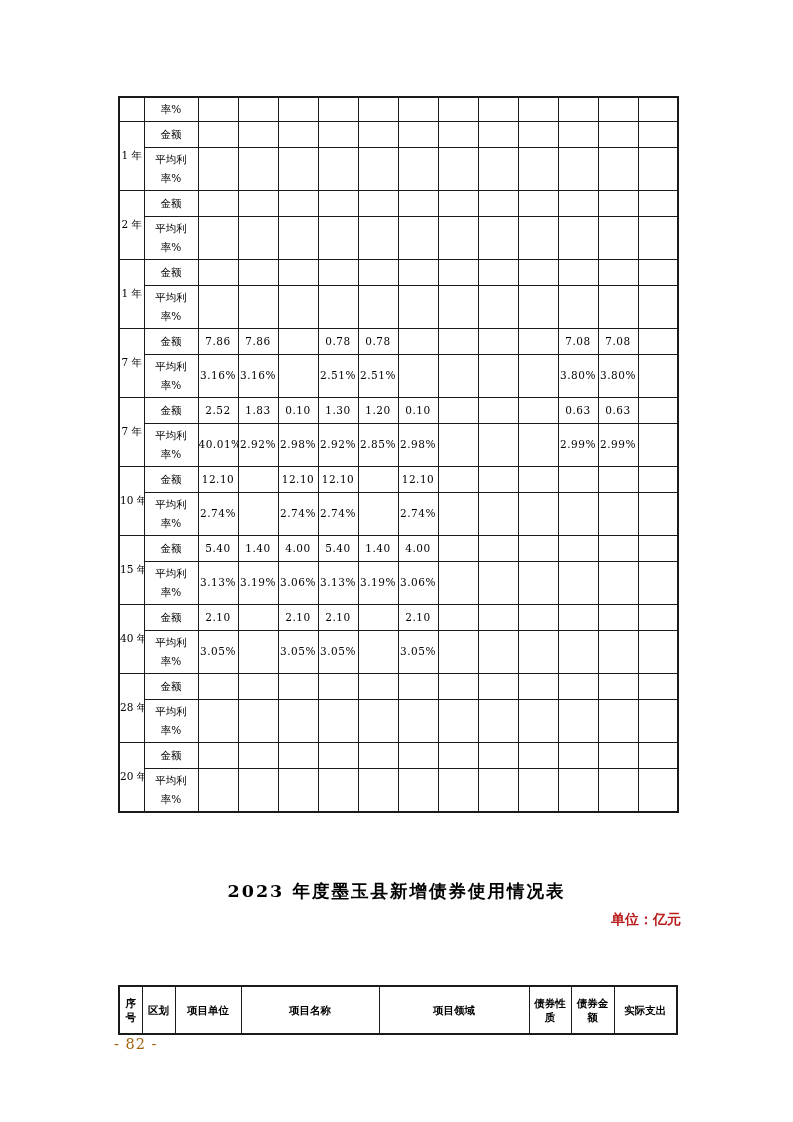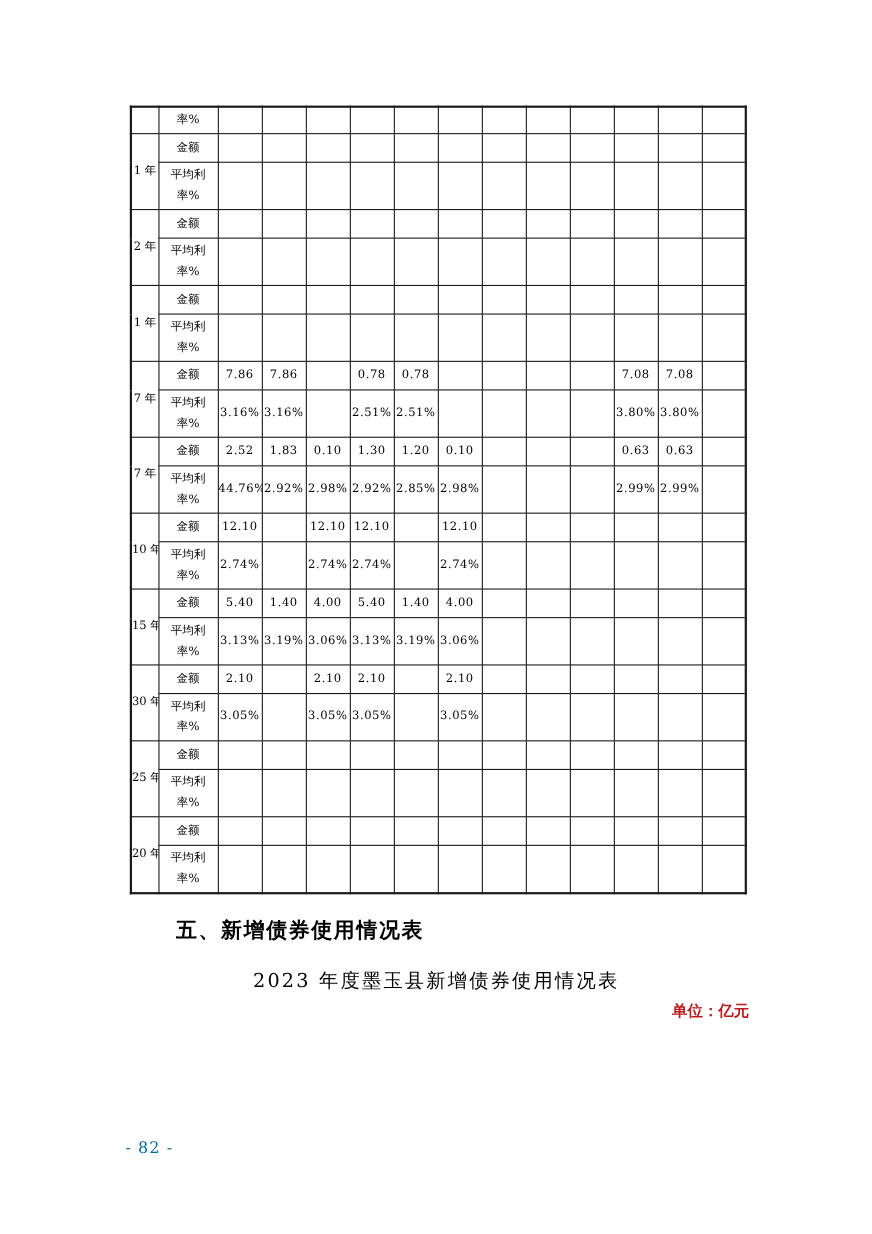--- a/index.html
+++ b/index.html
@@ -53,20 +53,21 @@
   .table-title {
     position: absolute;
     left: 0;
     top: 879px;
     width: 793px;
     text-align: center;
     font-family: "DejaVu Serif", "Liberation Serif", serif;
     font-size: 17.5px;
     letter-spacing: 2px;
     color: #000;
+    font-weight: bold;
   }
   .unit-label {
     position: absolute;
     right: 112px;
     top: 911px;
     font-family: "DejaVu Sans", "Liberation Sans", sans-serif;
     font-weight: bold;
     font-size: 14px;
     color: #b91c1c;
   }
@@ -94,21 +95,21 @@
   }
 
   
   .page-number {
     position: absolute;
     left: 114px;
     top: 1036px;
     font-family: "DejaVu Serif", "Liberation Serif", serif;
     font-size: 14.5px;
     letter-spacing: 1px;
-    color: #0369a1;
+    color: #a16207;
   }
 </style>
 </head>
 <body>
 
 <div class="page">
 
   <div class="term-table-wrap">
     <table class="term-table">
       <colgroup>
@@ -304,21 +305,21 @@
             <td class="data-cell">0.63</td>
             <td class="data-cell"></td>
           </tr>
           <tr class="row-rate">
             <td class="label-cell">
               <div class="rate-lines">
                 <div>平均利</div>
                 <div>率%</div>
               </div>
             </td>
-            <td class="data-cell">44.76%</td>
+            <td class="data-cell">40.01%</td>
             <td class="data-cell">2.92%</td>
             <td class="data-cell">2.98%</td>
             <td class="data-cell">2.92%</td>
             <td class="data-cell">2.85%</td>
             <td class="data-cell">2.98%</td>
             <td class="data-cell"></td>
             <td class="data-cell"></td>
             <td class="data-cell"></td>
             <td class="data-cell">2.99%</td>
             <td class="data-cell">2.99%</td>
@@ -390,21 +391,21 @@
             <td class="data-cell">3.19%</td>
             <td class="data-cell">3.06%</td>
             <td class="data-cell"></td>
             <td class="data-cell"></td>
             <td class="data-cell"></td>
             <td class="data-cell"></td>
             <td class="data-cell"></td>
             <td class="data-cell"></td>
           </tr>
           <tr class="row-amount block-start">
-            <td class="year-cell" rowspan="2">30 年</td>
+            <td class="year-cell" rowspan="2">40 年</td>
             <td class="label-cell">金额</td>
             <td class="data-cell">2.10</td>
             <td class="data-cell"></td>
             <td class="data-cell">2.10</td>
             <td class="data-cell">2.10</td>
             <td class="data-cell"></td>
             <td class="data-cell">2.10</td>
             <td class="data-cell"></td>
             <td class="data-cell"></td>
             <td class="data-cell"></td>
@@ -426,21 +427,21 @@
             <td class="data-cell"></td>
             <td class="data-cell">3.05%</td>
             <td class="data-cell"></td>
             <td class="data-cell"></td>
             <td class="data-cell"></td>
             <td class="data-cell"></td>
             <td class="data-cell"></td>
             <td class="data-cell"></td>
           </tr>
           <tr class="row-amount block-start">
-            <td class="year-cell" rowspan="2">25 年</td>
+            <td class="year-cell" rowspan="2">28 年</td>
             <td class="label-cell">金额</td>
             <td class="data-cell"></td>
             <td class="data-cell"></td>
             <td class="data-cell"></td>
             <td class="data-cell"></td>
             <td class="data-cell"></td>
             <td class="data-cell"></td>
             <td class="data-cell"></td>
             <td class="data-cell"></td>
             <td class="data-cell"></td>
@@ -501,22 +502,47 @@
             <td class="data-cell"></td>
             <td class="data-cell"></td>
             <td class="data-cell"></td>
             <td class="data-cell"></td>
             <td class="data-cell"></td>
           </tr>
         </tbody>
     </table>
   </div>
 
-  <div class="section-heading">五、新增债券使用情况表</div>
 
   <div class="table-title">2023 年度墨玉县新增债券使用情况表</div>
 
   <div class="unit-label">单位：亿元</div>
 
+  <div class="usage-table-wrap">
+    <table class="usage-table">
+      <colgroup>
+          <col style="width: 23px;">
+          <col style="width: 33px;">
+          <col style="width: 66px;">
+          <col style="width: 138px;">
+          <col style="width: 150px;">
+          <col style="width: 42px;">
+          <col style="width: 43px;">
+          <col style="width: 63px;">
+        </colgroup>
+      <tbody>
+        <tr>
+            <td>序号</td>
+            <td>区划</td>
+            <td>项目单位</td>
+            <td>项目名称</td>
+            <td>项目领域</td>
+            <td>债券性质</td>
+            <td>债券金额</td>
+            <td>实际支出</td>
+          </tr>
+      </tbody>
+    </table>
+  </div>
 
   <div class="page-number">- 82 -</div>
 
 </div>
 
 </body></html>

